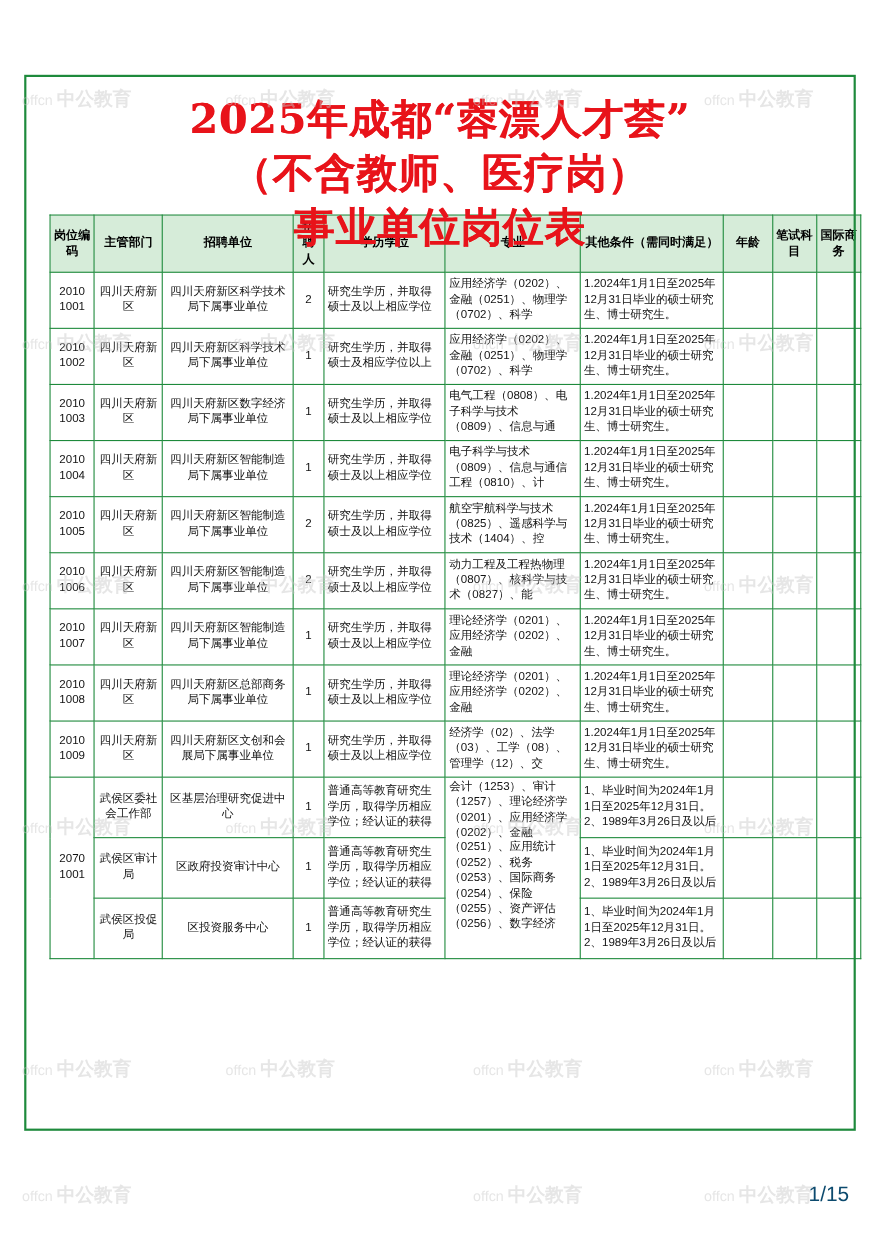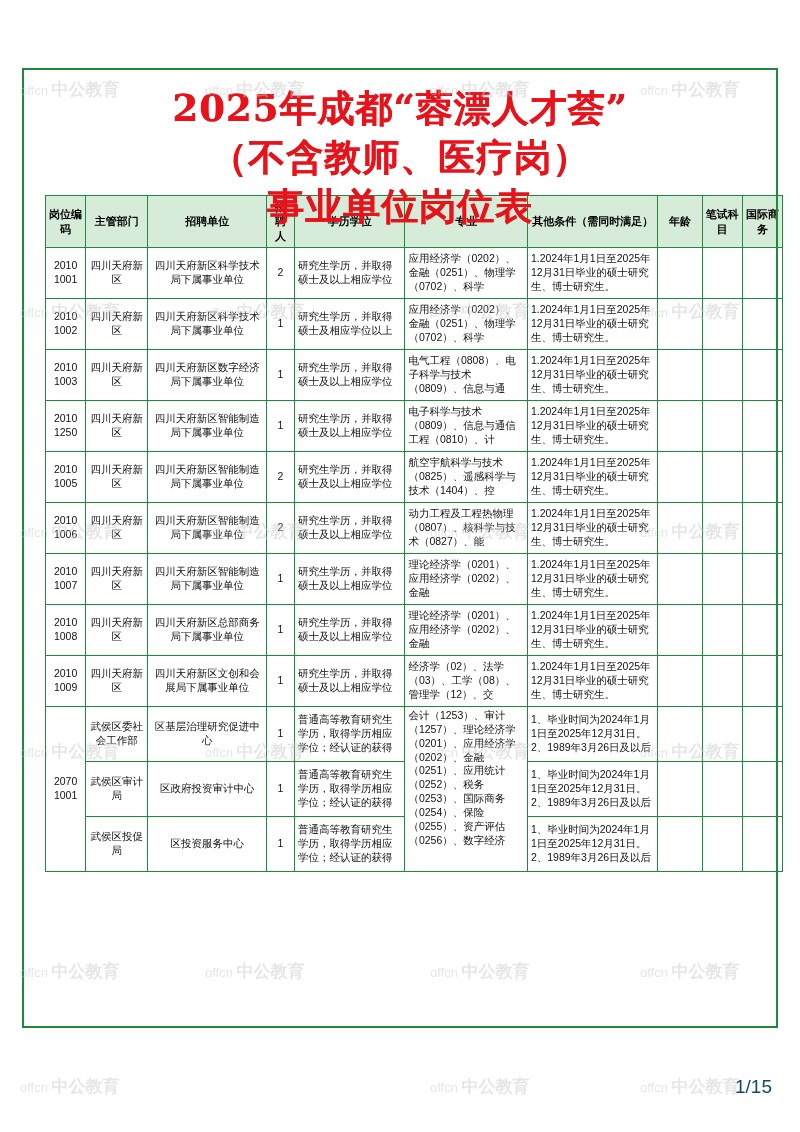--- a/index.html
+++ b/index.html
@@ -234,21 +234,21 @@
             <td class="l">研究生学历，并取得硕士及以上相应学位</td>
             <td class="l">电气工程（0808）、电子科学与技术（0809）、信息与通</td>
             <td class="l">1.2024年1月1日至2025年12月31日毕业的硕士研究生、博士研究生。</td>
             <td class="c"></td>
             <td class="c"></td>
             <td class="c"></td>
           </tr>
           <tr style="height: 51px;">
             <td class="c">
               <div>2010</div>
-              <div>1250</div>
+              <div>1004</div>
             </td>
             <td class="c">四川天府新区</td>
             <td class="c">四川天府新区智能制造局下属事业单位</td>
             <td class="c">1</td>
             <td class="l">研究生学历，并取得硕士及以上相应学位</td>
             <td class="l">电子科学与技术（0809）、信息与通信工程（0810）、计</td>
             <td class="l">1.2024年1月1日至2025年12月31日毕业的硕士研究生、博士研究生。</td>
             <td class="c"></td>
             <td class="c"></td>
             <td class="c"></td>

